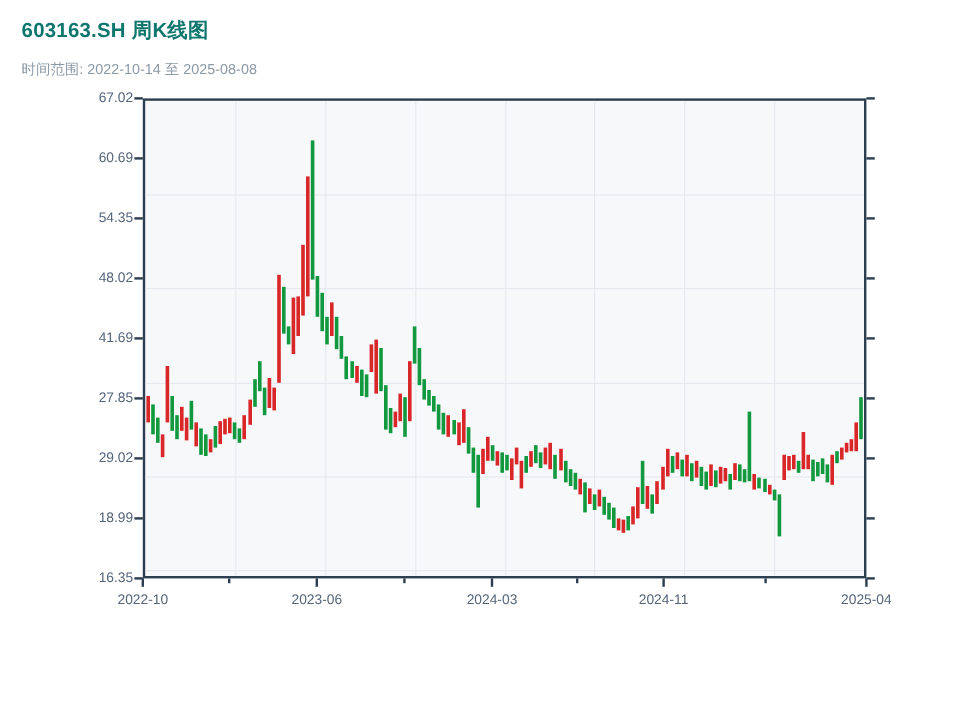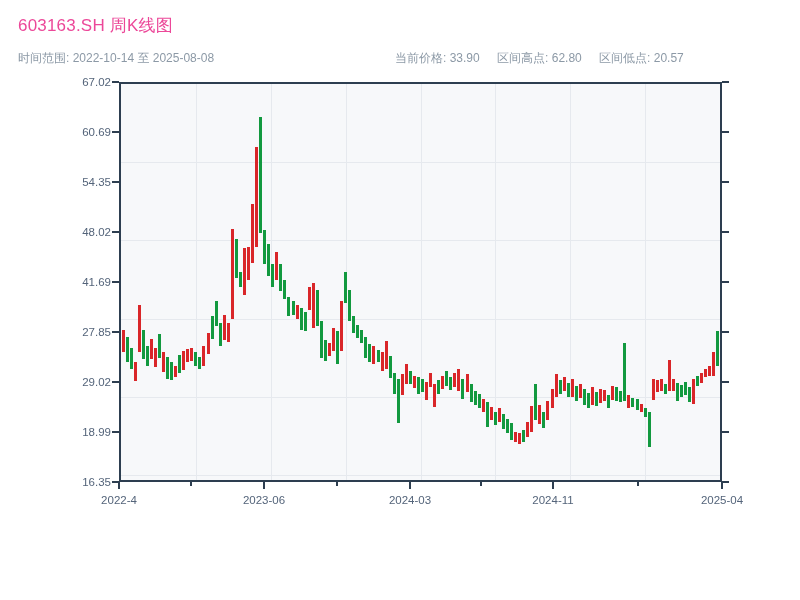--- a/index.html
+++ b/index.html
@@ -5,21 +5,21 @@
   html,body{margin:0;padding:0;}
   body{
     width:800px;height:600px;background:#ffffff;
     font-family:"Liberation Sans","DejaVu Sans",sans-serif;
     position:relative;overflow:hidden;
     -webkit-font-smoothing:antialiased;
   }
   .page{position:absolute;inset:0;}
   .title{
     position:absolute;left:18px;top:14px;
-    font-size:17px;font-weight:400;color:#ec4899;letter-spacing:.2px;
+    font-size:17px;font-weight:700;color:#0f766e;letter-spacing:.2px;
   }
   .sub{
     position:absolute;left:18px;top:50px;
     font-size:12px;color:#8c99a6;
   }
   .info{
     position:absolute;left:395px;top:50px;
     font-size:12px;color:#8c99a6;white-space:nowrap;
   }
   .info span{margin-right:14px;}
@@ -41,25 +41,20 @@
     position:absolute;width:72px;text-align:center;
     font-size:11.5px;color:#54647a;line-height:14px;
   }
 </style>
 </head>
 <body>
 
 <div class="page">
   <div class="title">603163.SH 周K线图</div>
   <div class="sub">时间范围: 2022-10-14 至 2025-08-08</div>
-  <div class="info">
-    <span>当前价格: 33.90</span>
-    <span>区间高点: 62.80</span>
-    <span>区间低点: 20.57</span>
-  </div>
 
   <div class="chart">
     <div class="plot" id="plot">
         <div class="hgrid" style="top: 78px;"></div>
         <div class="hgrid" style="top: 156px;"></div>
         <div class="hgrid" style="top: 235px;"></div>
         <div class="hgrid" style="top: 313px;"></div>
         <div class="hgrid" style="top: 391px;"></div>
         <div class="vgrid" style="left: 75px;"></div>
         <div class="vgrid" style="left: 150px;"></div>
@@ -239,21 +234,21 @@
         <div class="ylab" style="left: 59px; top: 375px;">29.02</div>
         <div class="tick" style="left: 112px; top: 381px; width: 7px; height: 2px;"></div>
         <div class="tick" style="left: 722px; top: 381px; width: 7px; height: 2px;"></div>
         <div class="ylab" style="left: 59px; top: 425px;">18.99</div>
         <div class="tick" style="left: 112px; top: 431px; width: 7px; height: 2px;"></div>
         <div class="tick" style="left: 722px; top: 431px; width: 7px; height: 2px;"></div>
         <div class="ylab" style="left: 59px; top: 475px;">16.35</div>
         <div class="tick" style="left: 112px; top: 481px; width: 7px; height: 2px;"></div>
         <div class="tick" style="left: 722px; top: 481px; width: 7px; height: 2px;"></div>
         <div class="tick" style="left: 118px; top: 482px; width: 2px; height: 7px;"></div>
-        <div class="xlab" style="left: 83px; top: 493px;">2022-4</div>
+        <div class="xlab" style="left: 83px; top: 493px;">2022-10</div>
         <div class="tick" style="left: 263px; top: 482px; width: 2px; height: 7px;"></div>
         <div class="xlab" style="left: 228px; top: 493px;">2023-06</div>
         <div class="tick" style="left: 409px; top: 482px; width: 2px; height: 7px;"></div>
         <div class="xlab" style="left: 374px; top: 493px;">2024-03</div>
         <div class="tick" style="left: 552px; top: 482px; width: 2px; height: 7px;"></div>
         <div class="xlab" style="left: 517px; top: 493px;">2024-11</div>
         <div class="tick" style="left: 721px; top: 482px; width: 2px; height: 7px;"></div>
         <div class="xlab" style="left: 686px; top: 493px;">2025-04</div>
         <div class="tick" style="left: 190px; top: 482px; width: 2px; height: 4px;"></div>
         <div class="tick" style="left: 336px; top: 482px; width: 2px; height: 4px;"></div>

